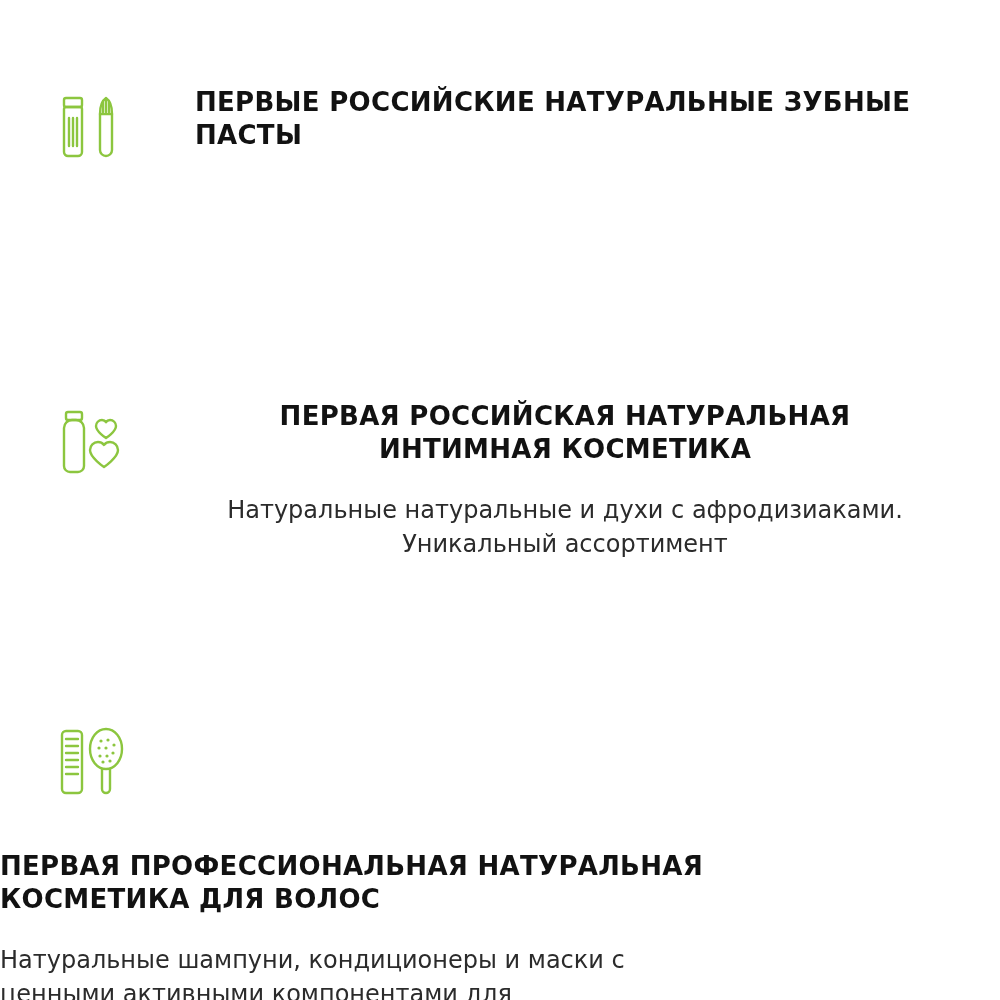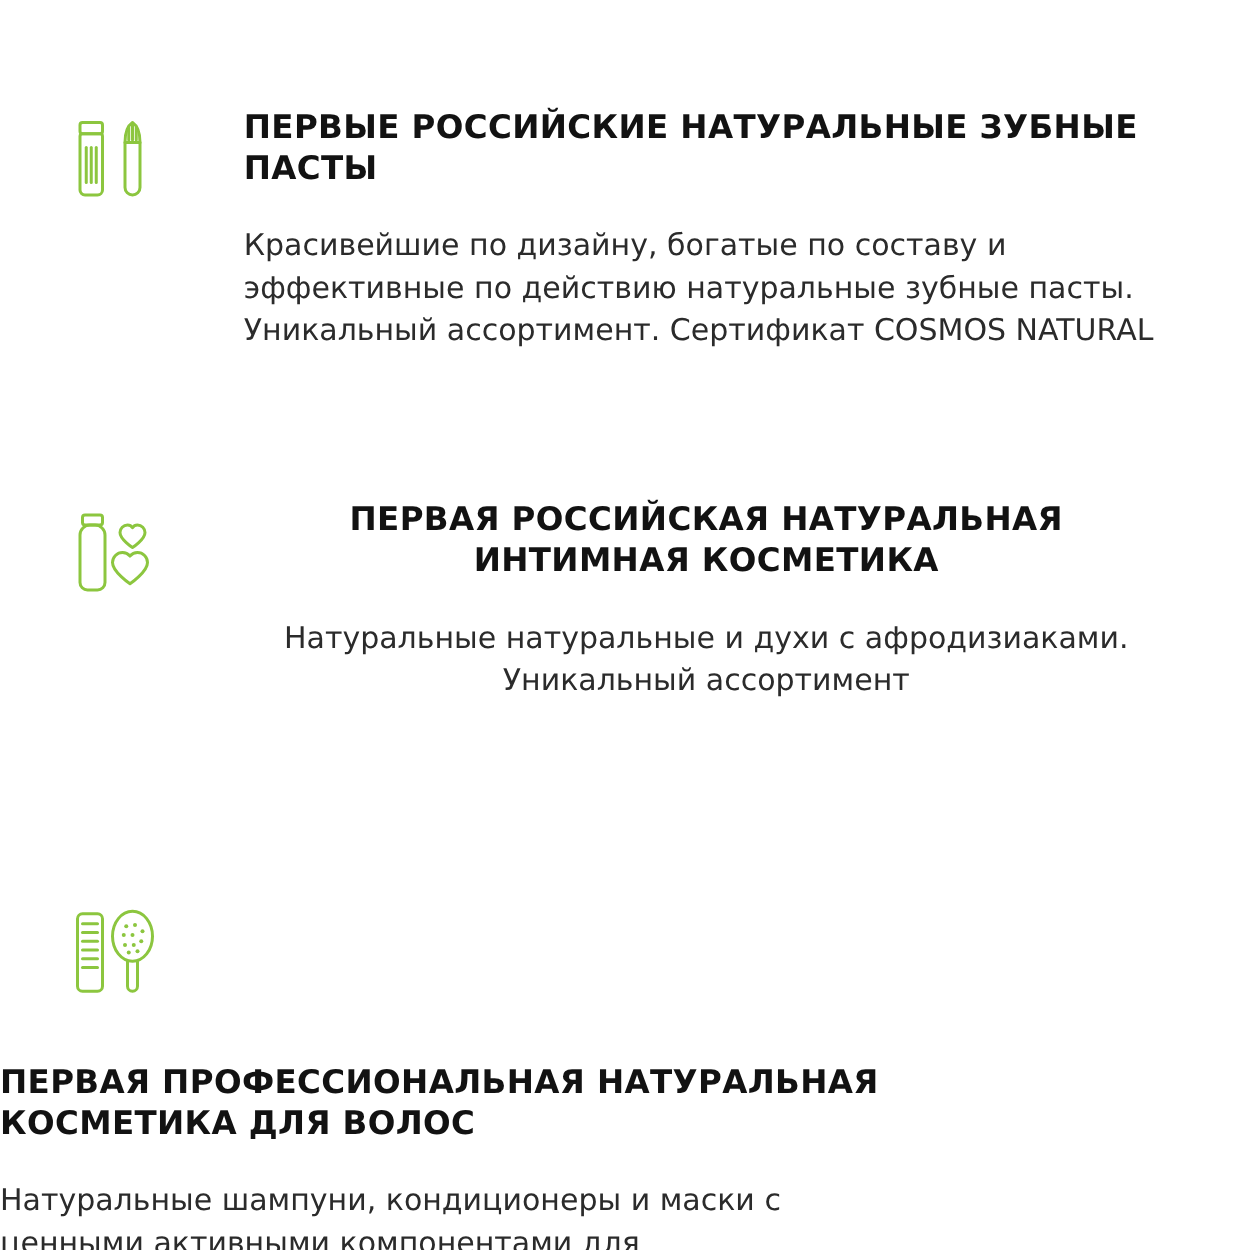--- a/index.html
+++ b/index.html
@@ -94,21 +94,20 @@
           <path d="M48 22 C48 15 49.5 9 54 6 C58.5 9 60 15 60 22 Z"></path>
 
           <line x1="51" y1="10" x2="51" y2="20"></line>
           <line x1="54" y1="8" x2="54" y2="20"></line>
           <line x1="57" y1="10" x2="57" y2="20"></line>
         </svg>
       </span>
     </div>
     <div class="text-col">
       <h2 class="feat-title">ПЕРВЫЕ РОССИЙСКИЕ НАТУРАЛЬНЫЕ ЗУБНЫЕ ПАСТЫ</h2>
-      <p class="feat-desc">Красивейшие по дизайну, богатые по составу и эффективные по действию натуральные зубные пасты. Уникальный ассортимент. Сертификат COSMOS NATURAL</p>
     </div>
   </div>
 
   <div class="feature" id="feature-1">
     <div class="icon-col">
       <span class="icon-box">
         <svg viewBox="0 0 86 86" width="86" height="86" fill="none" stroke="#8CC63F" stroke-width="2.4" stroke-linecap="round" stroke-linejoin="round">
 
           <rect x="14" y="8" width="16" height="8" rx="2"></rect>
 

